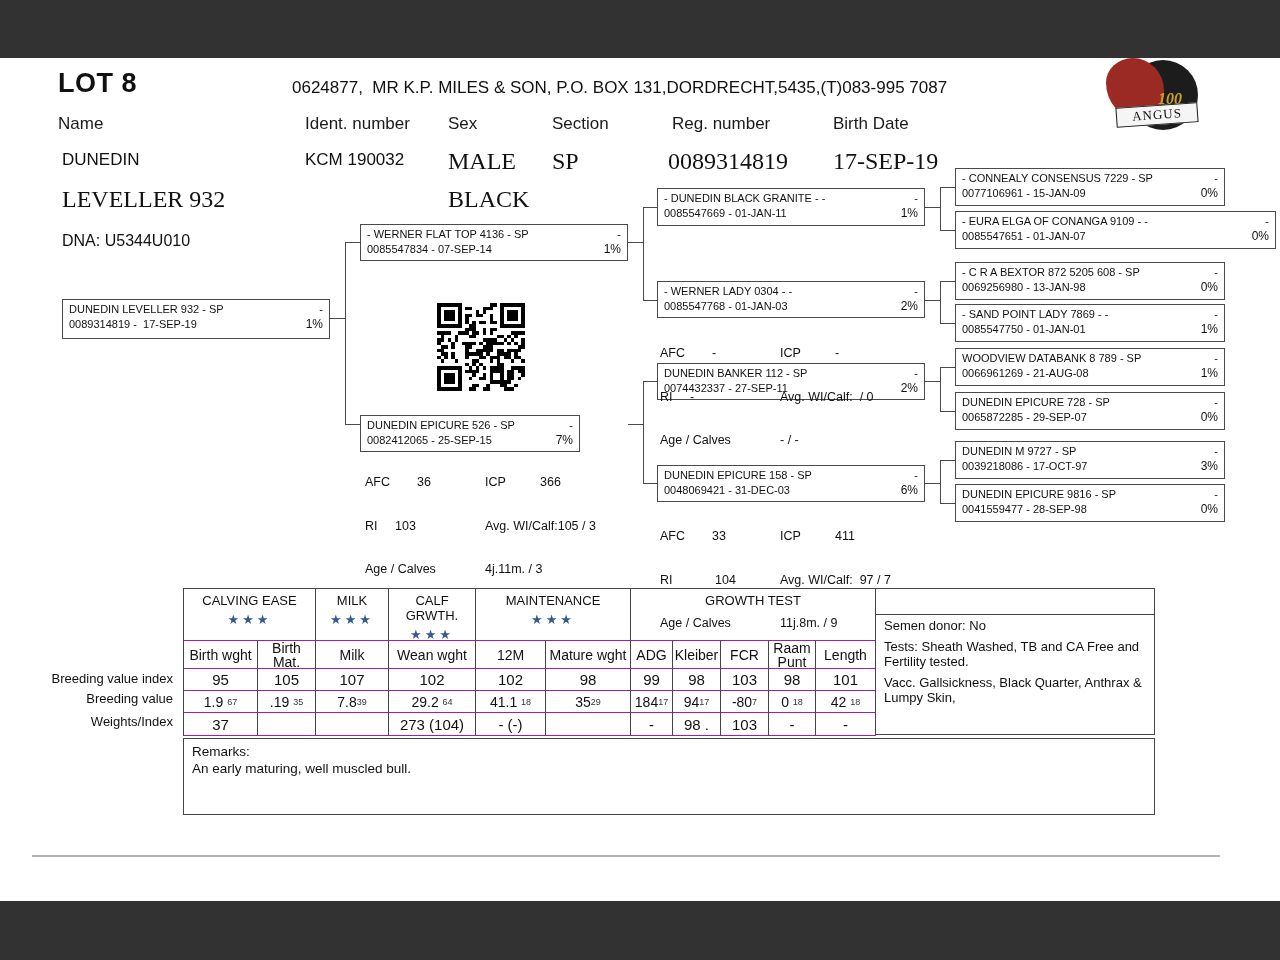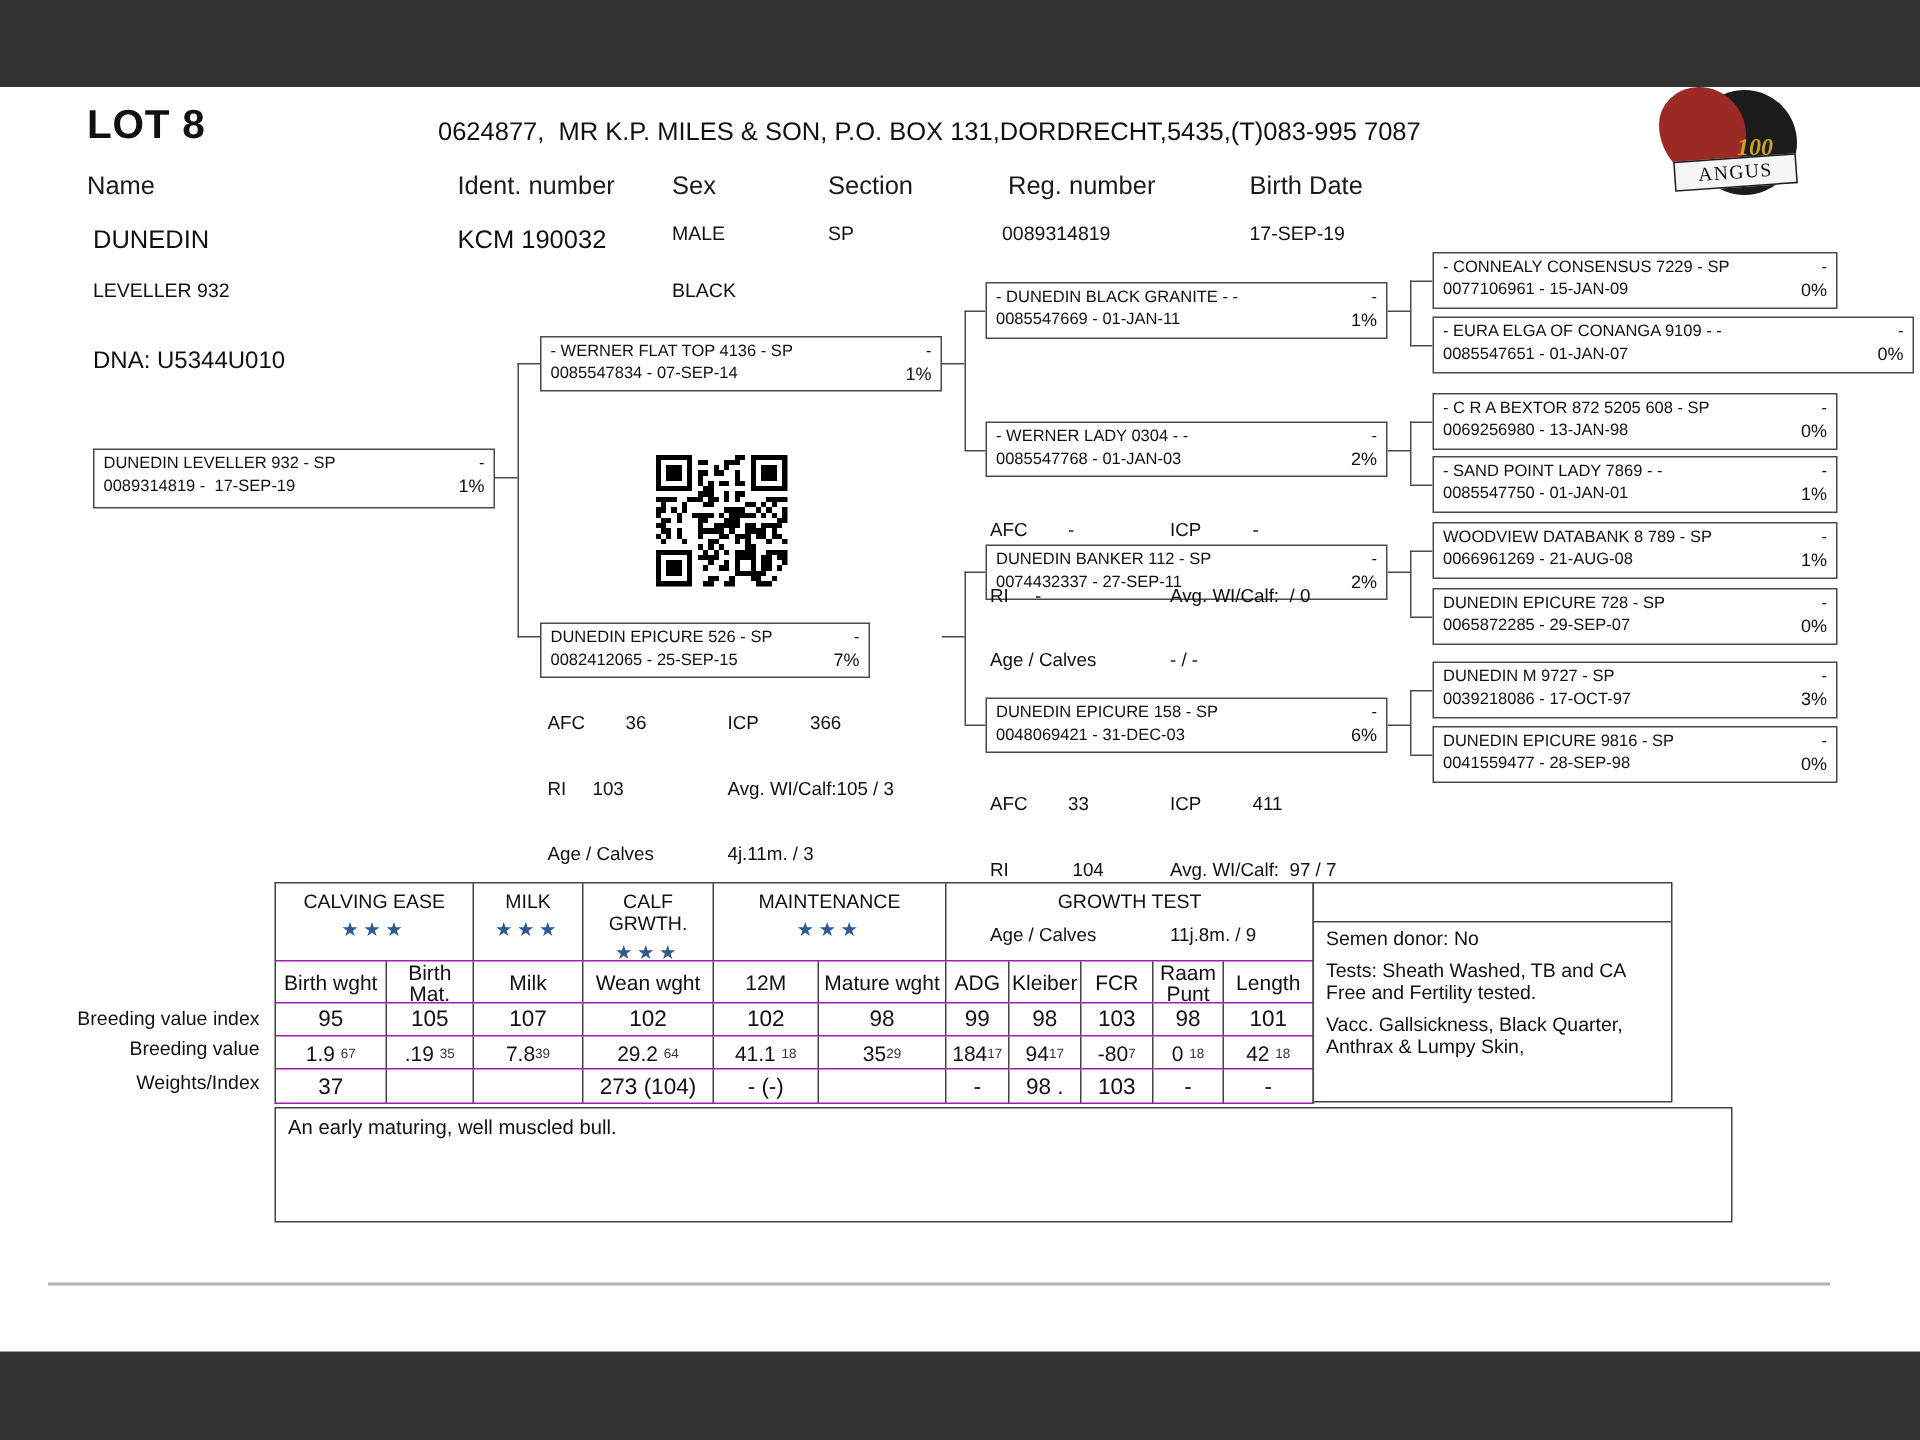--- a/index.html
+++ b/index.html
@@ -10,21 +10,21 @@
   .bar-top{top:0;height:58px;}
   .bar-bottom{top:901px;height:59px;}
   .sepline{position:absolute;left:32px;top:855px;width:1188px;height:0;
            border-top:2px solid #b3b3b3;}
 
   
   .lot{left:58px;top:68px;font-size:27px;font-weight:bold;letter-spacing:.5px;}
   .owner{left:292px;top:78px;font-size:17px;white-space:pre;}
   .flabel{font-size:17px;color:#1a1a1a;}
   .fval{font-size:17px;}
-  .fval-big{font-size:13px;}
+  .fval-big{font-size:24px;font-family:Liberation Serif, serif;}
   .dna{left:62px;top:232px;font-size:16px;}
 
   
   .logo{left:1106px;top:58px;width:94px;height:84px;}
   .logo-circle{position:absolute;left:22px;top:2px;width:70px;height:70px;border-radius:50%;background:#1c1c1c;}
   .logo-red{position:absolute;left:0;top:0;width:58px;height:62px;background:#9c2a24;
             border-radius:46% 54% 40% 60% / 40% 52% 48% 60%;}
   .logo-100{position:absolute;left:52px;top:32px;color:#c9a227;font-family:"Liberation Serif",serif;
             font-style:italic;font-weight:bold;font-size:16px;}
   .logo-banner{position:absolute;left:10px;top:47px;width:80px;height:18px;background:#f5f5f5;
@@ -55,21 +55,21 @@
            border-top:1px solid #444;border-left:1px solid #444;box-sizing:content-box;}
   .cell{border-right:1px solid #444;border-bottom:1px solid #a21caf;box-sizing:border-box;
         display:flex;align-items:center;justify-content:center;text-align:center;overflow:hidden;}
   .gh{flex-direction:column;justify-content:flex-start;padding-top:4px;font-size:13px;}
   .gh .stars{color:#315a8e;font-size:13px;letter-spacing:3px;margin-top:4px;}
   .gh-growth{justify-content:flex-start;}
   .ch{font-size:14px;line-height:14px;}
   .num{font-size:15px;}
   .bval{font-size:14px;}
   .bval sub{font-size:9px;color:#333;}
-  .info{position:absolute;left:692px;top:0;width:240px;height:147px;border:1px solid #444;
+  .info{position:absolute;left:692px;top:0;width:280px;height:147px;border:1px solid #444;
         box-sizing:border-box;font-size:13px;line-height:15px;}
   .info-top{height:26px;border-bottom:1px solid #444;box-sizing:border-box;}
   .info-body{padding:3px 8px;}
   .info-body p{margin:0 0 6px 0;}
   .remarks{position:absolute;left:0;top:150px;width:972px;height:77px;border:1px solid #444;
            box-sizing:border-box;font-size:13.5px;padding:4px 8px;line-height:17px;}
 
   .rowlabel{position:absolute;font-size:13px;text-align:right;width:145px;left:28px;}
 </style>
 </head>
@@ -542,19 +542,20 @@
   <div class="info">
     <div class="info-top"></div>
     <div class="info-body">
       <p>Semen donor: No</p>
       <p>Tests: Sheath Washed, TB and CA Free and Fertility tested.</p>
       <p>Vacc. Gallsickness, Black Quarter, Anthrax &amp; Lumpy Skin,</p>
     </div>
   </div>
 
   <div class="remarks">
+    <div>Remarks:</div>
     <div>An early maturing, well muscled bull.</div>
   </div>
 </div>
 
 <div class="rowlabel" style="top:671px">Breeding value index</div>
 <div class="rowlabel" style="top:691px">Breeding value</div>
 <div class="rowlabel" style="top:714px">Weights/Index</div>
 
 </body></html>

